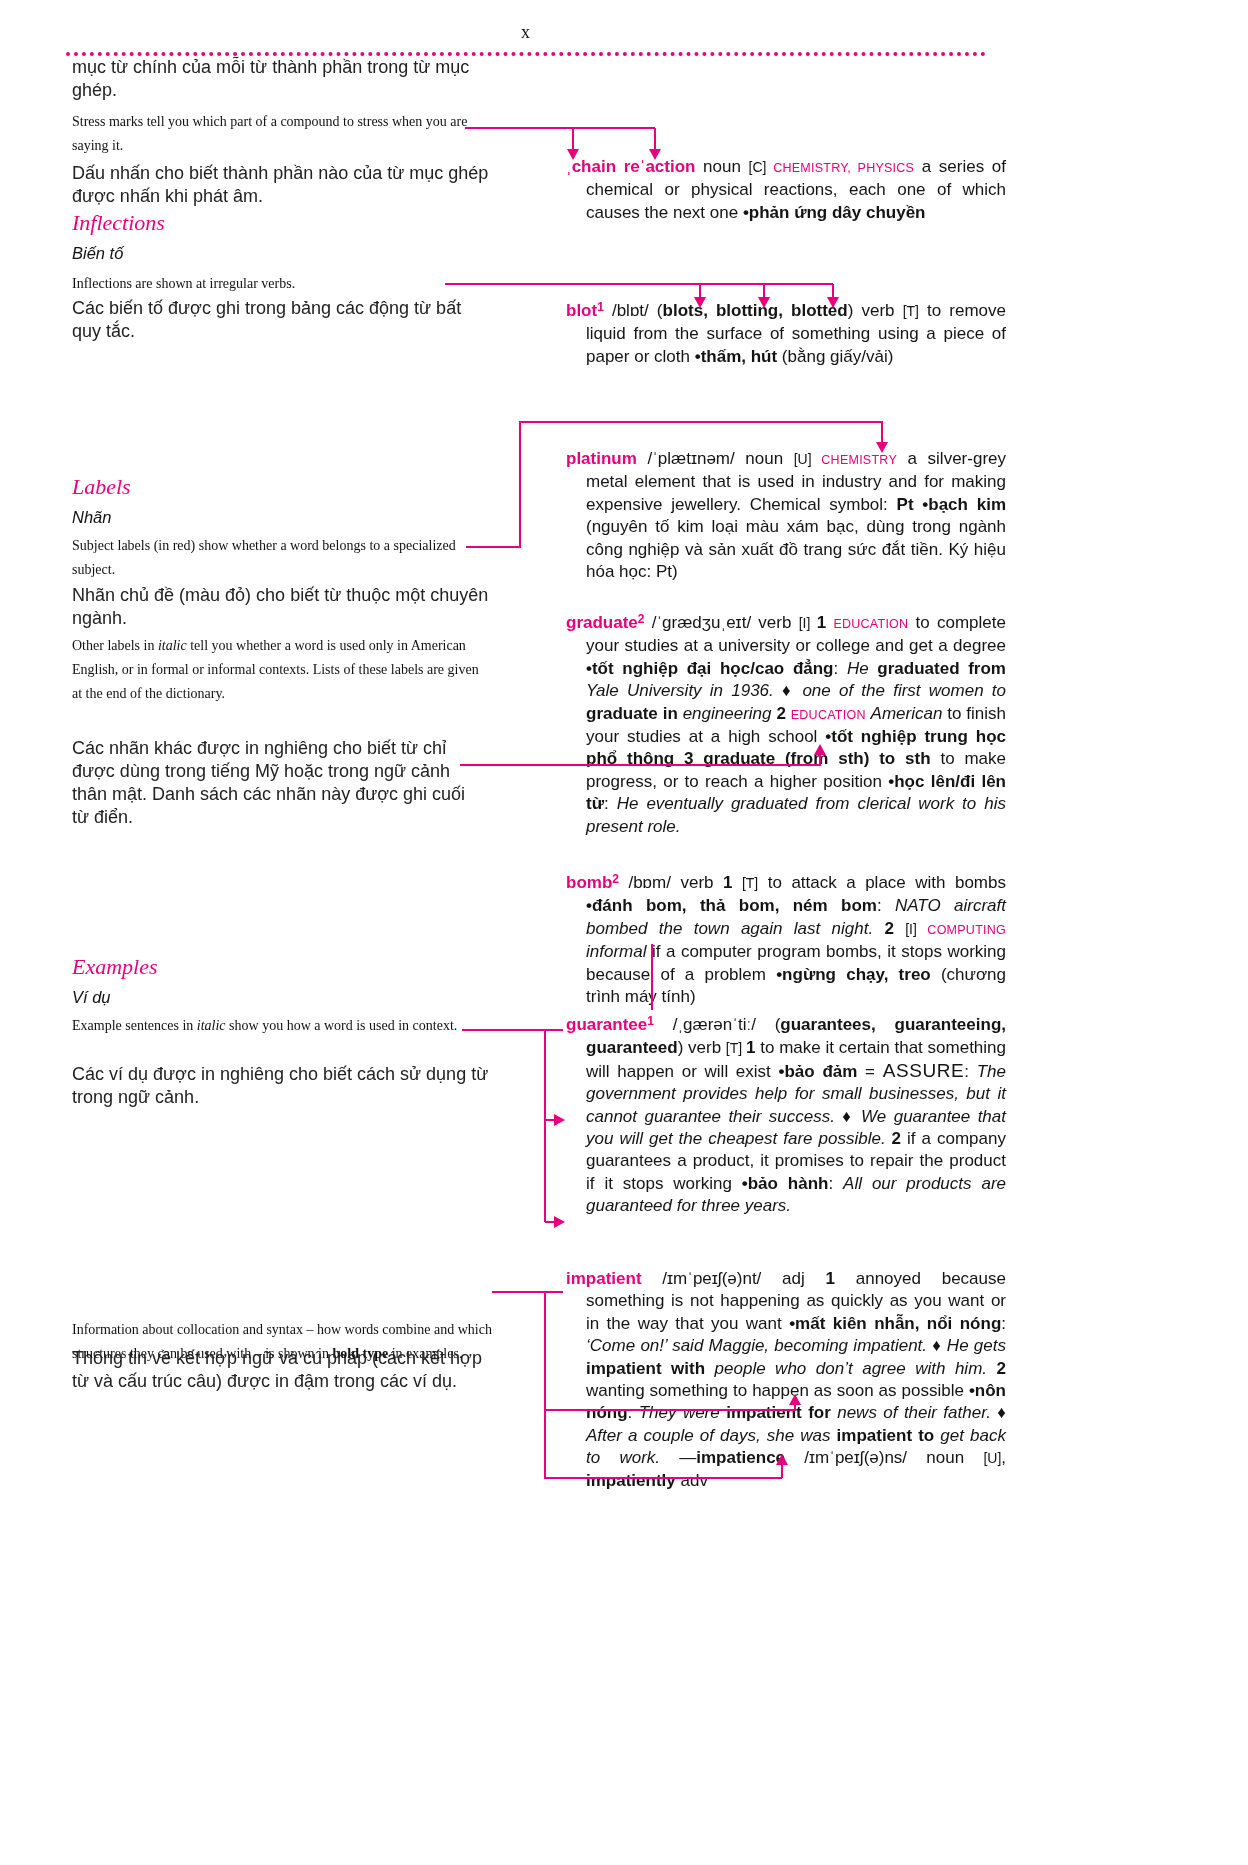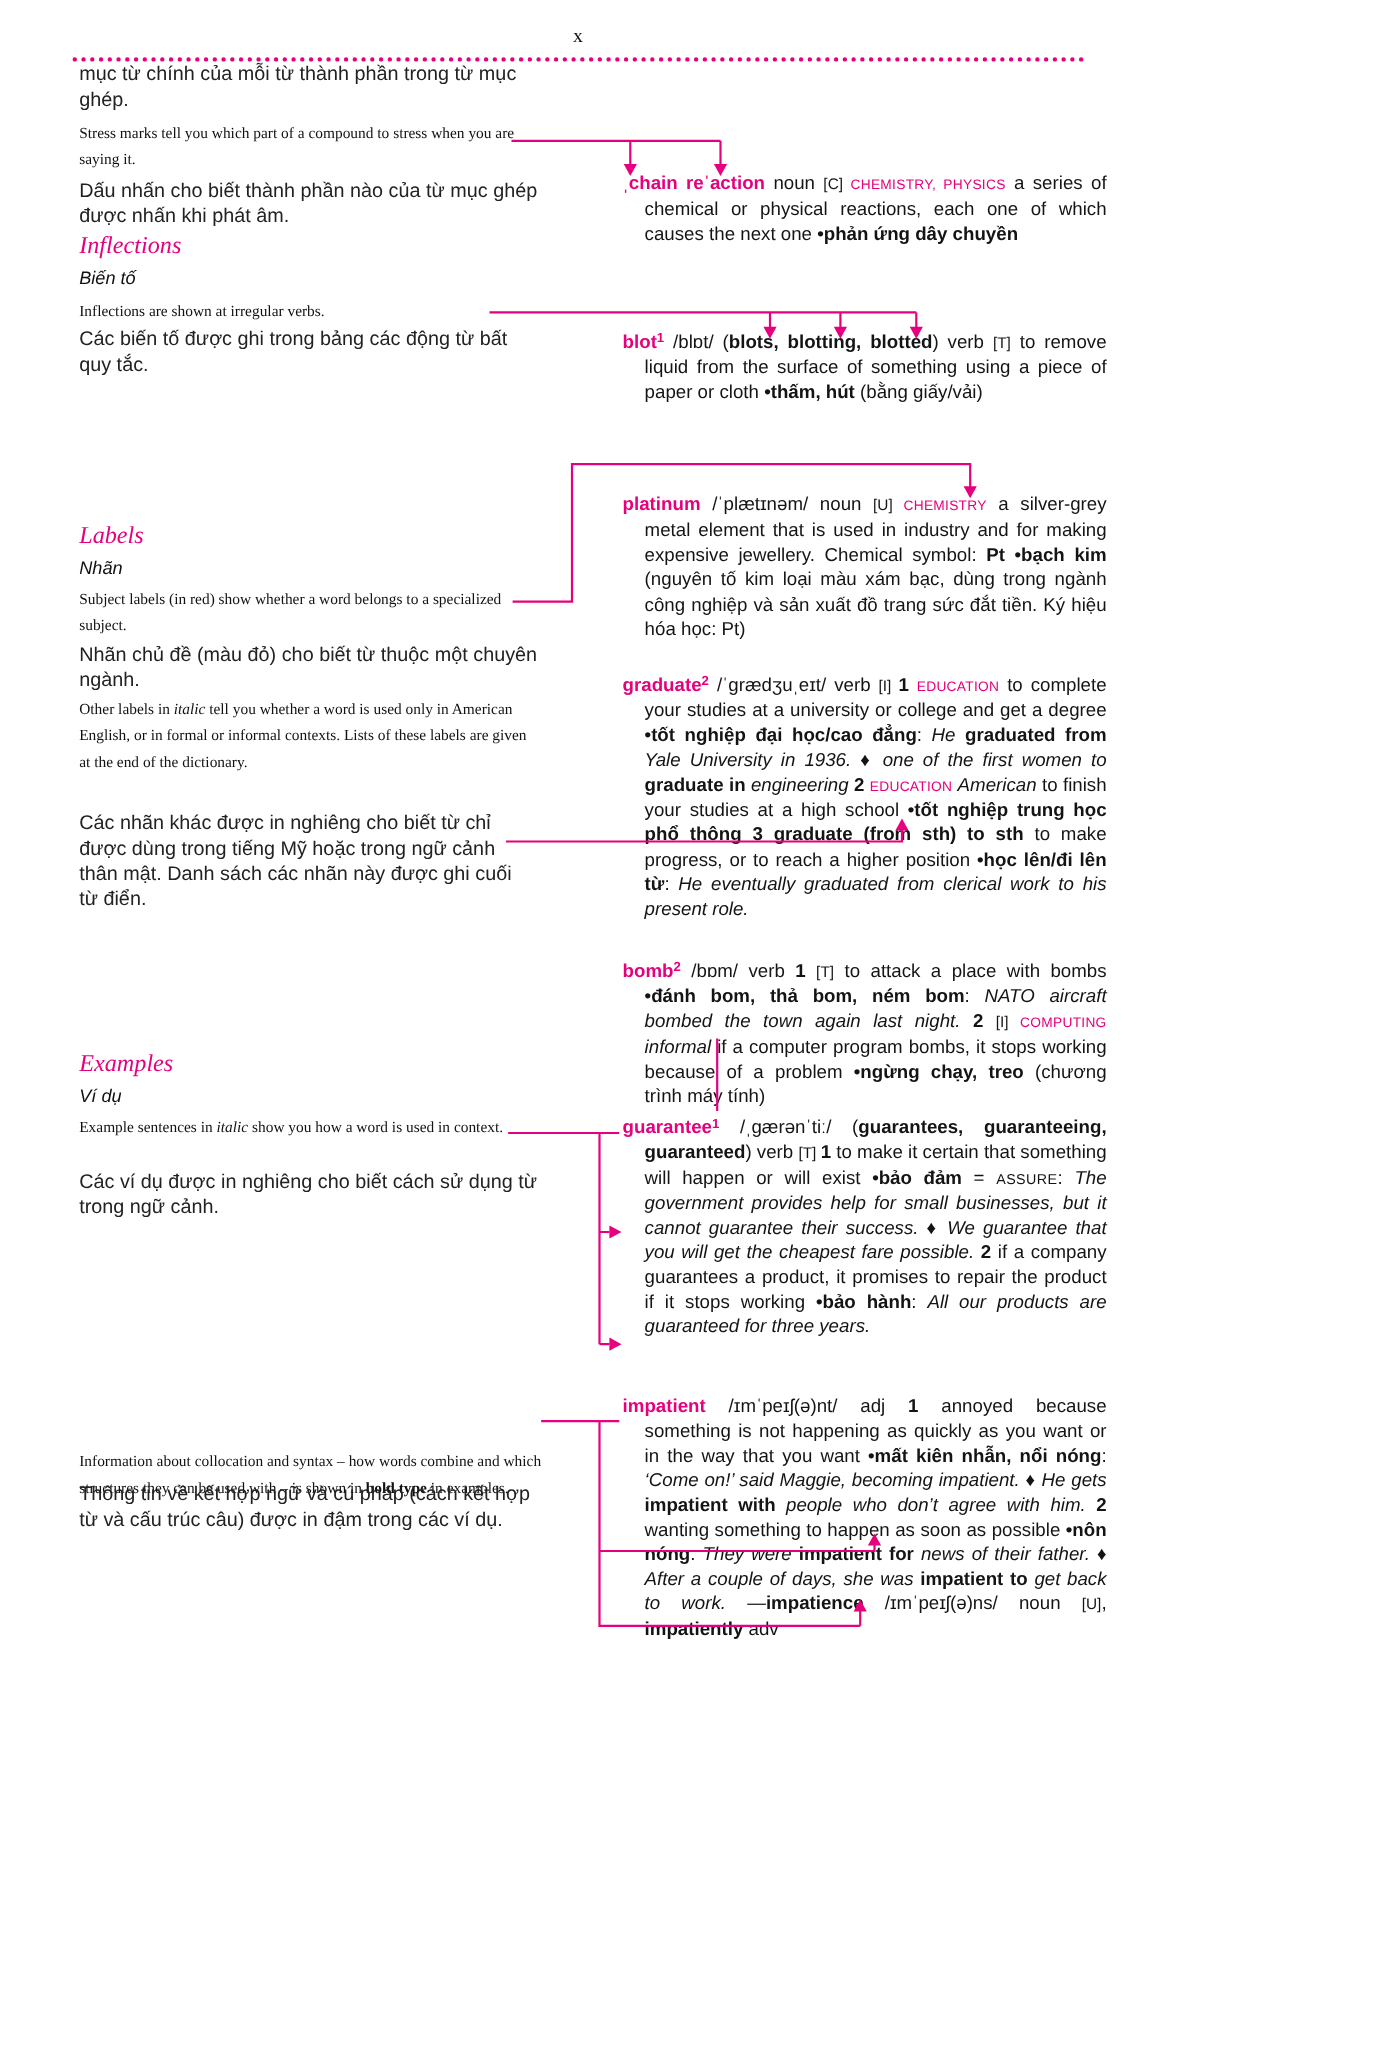--- a/index.html
+++ b/index.html
@@ -23,21 +23,21 @@
   }
   
   .s-p{}
   .s-b{font-weight:bold;}
   .s-i{font-style:italic;}
   .s-bi{font-weight:bold;}
   .s-hw{font-weight:bold;color:var(--mag);}
   .s-sup{font-weight:bold;color:var(--mag);font-size:12px;position:relative;top:-5px;}
   .s-lab{font-weight:normal;color:var(--mag);font-size:12.5px;letter-spacing:0.02em;}
   .s-g{font-size:14px;}
-  .s-sc{font-size:13px;letter-spacing:0.03em;margin-top:40px;}
+  .s-sc{font-size:19px;letter-spacing:0.03em;margin-top:40px;}
   
   .overlay{position:absolute;left:0;top:0;pointer-events:none;}
   .ln{stroke:var(--mag);stroke-width:2;fill:none;}
   .ah{fill:var(--mag);stroke:none;}
 </style>
 </head>
 <body>
 
 <div class="abs pagenum" style="top:22px;left:521px;">x</div>
 

